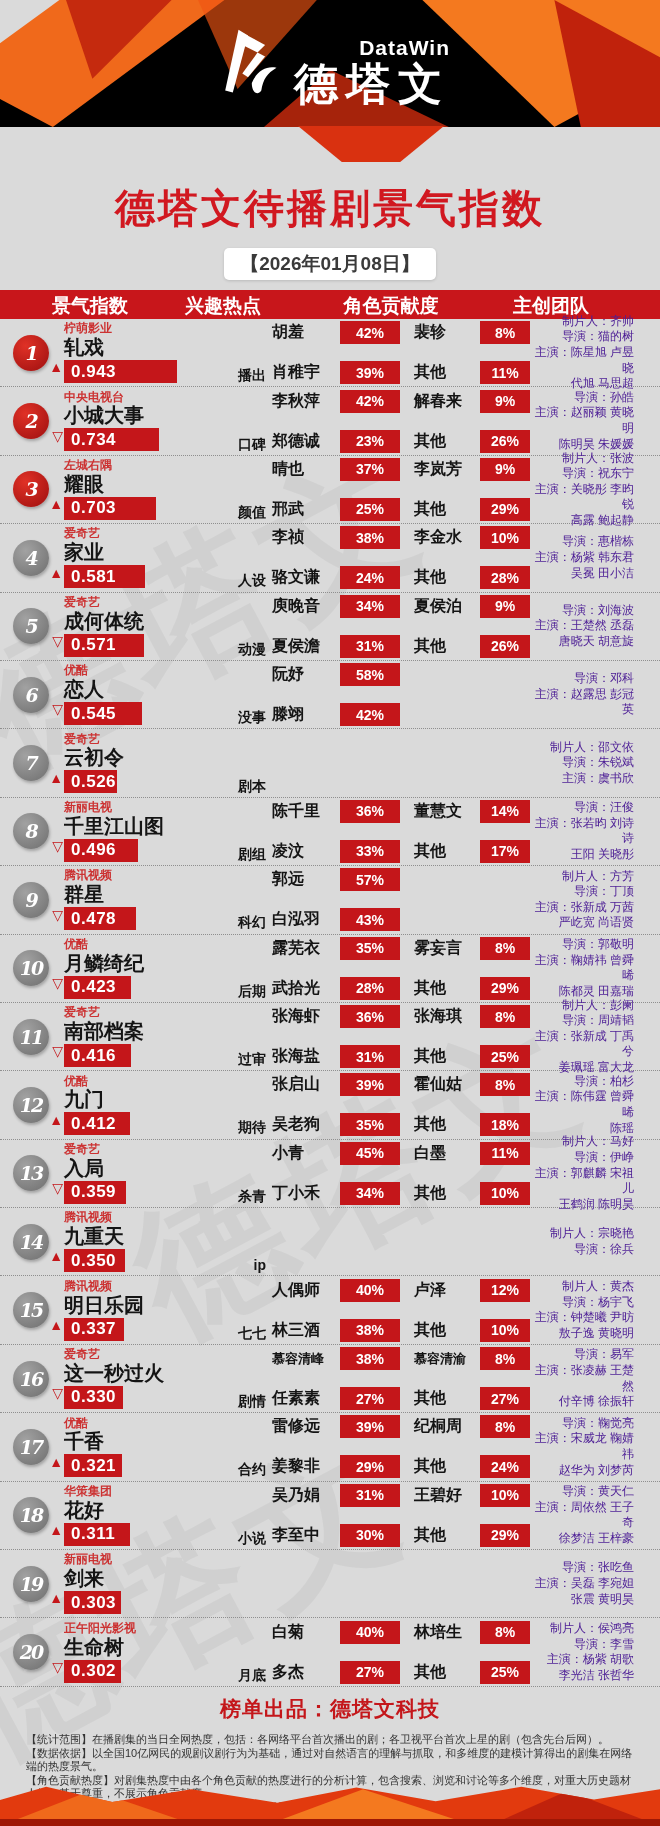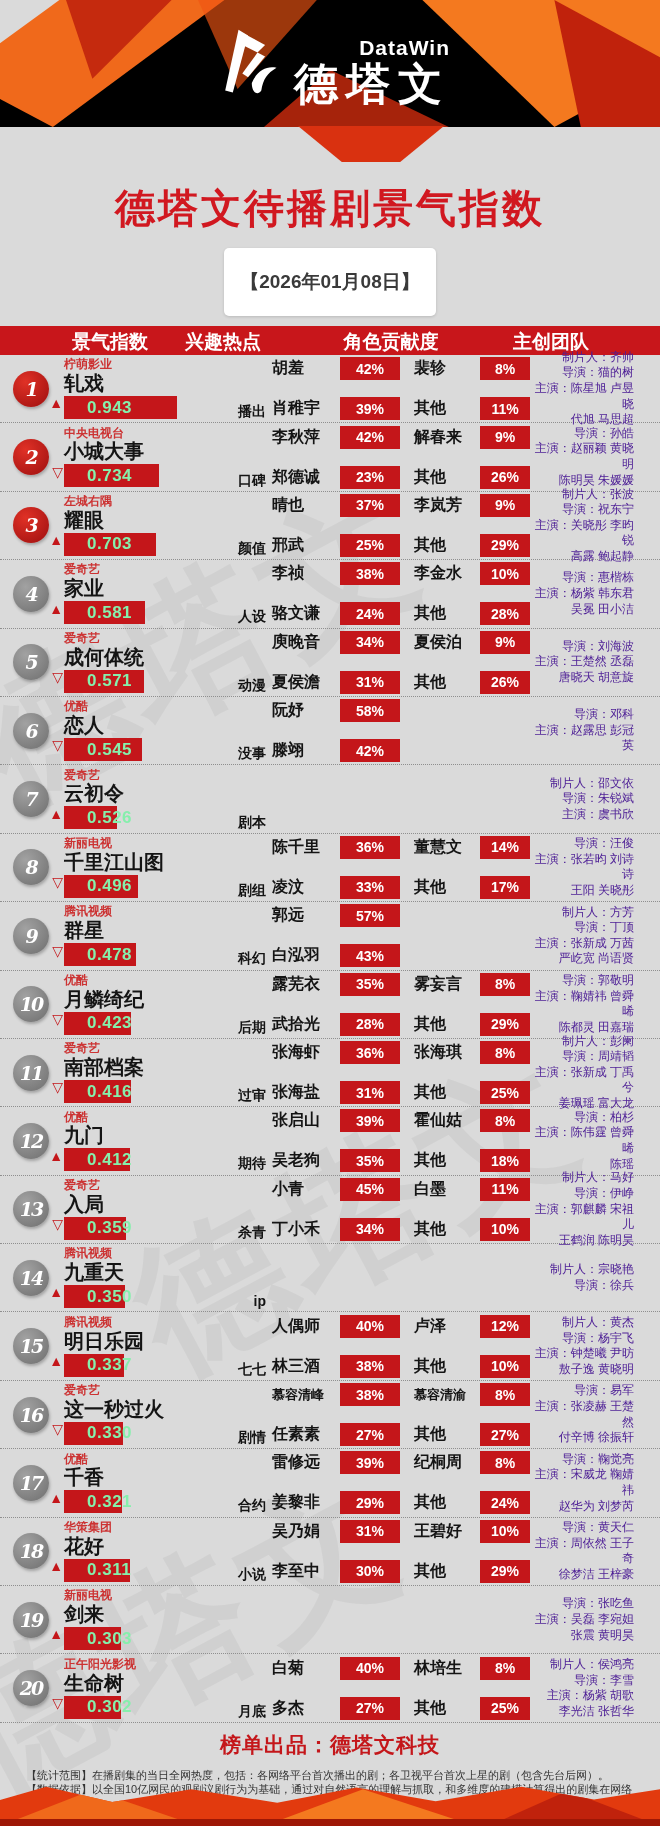--- a/index.html
+++ b/index.html
@@ -34,30 +34,30 @@
   .logo-en { color:#fff; font-weight:bold; font-size:21px; letter-spacing:1px; margin-bottom:4px; }
   .logo-cn { color:#fff; font-weight:bold; font-size:44px; letter-spacing:8px; }
   
   .page-title {
     margin-top:54px; text-align:center;
     color:#d11820; font-size:40px; font-weight:bold; letter-spacing:3px;
   }
   .date-wrap { text-align:center; margin-top:12px; }
   .date-box {
     display:inline-block; background:#fff; color:#3a3a3a;
-    font-size:19px; font-weight:bold; padding:21px 16px; border-radius:5px;
+    font-size:19px; font-weight:bold; padding:3px 16px; border-radius:5px;
     box-shadow:0 1px 3px rgba(0,0,0,.15);
   }
   
   .colhead {
     margin-top:10px; height:29px; background:#c8161b; position:relative;
     color:#fff; font-weight:bold; font-size:19px;
   }
   .colhead span { position:absolute; top:3px; text-align:center; }
-  .ch0 { left:40px;  width:140px; }
+  .ch0 { left:20px;  width:140px; }
   .ch1 { left:180px; width:86px; }
   .ch2 { left:326px; width:130px; }
   .ch3 { left:486px; width:130px; }
   
   .rows { position:relative; }
   .watermark {
     position:absolute; color:rgba(80,80,80,.07); font-size:150px; font-weight:bold;
     transform:rotate(-28deg); letter-spacing:10px; pointer-events:none; white-space:nowrap;
   }
   .wm1 { top:190px; left:-40px; }
@@ -76,21 +76,21 @@
     font-size:19px; letter-spacing:-2px;
     box-shadow:1px 2px 3px rgba(0,0,0,.25);
   }
   .badge-red  { background:radial-gradient(circle at 35% 30%, #e03126, #9d0f0f); }
   .badge-gray { background:radial-gradient(circle at 35% 30%, #a2a2a2, #6e6e6e); }
   .trend { position:absolute; right:1px; bottom:12px; font-size:14px; line-height:1; color:#c4161a; }
   .col-main { width:132px; flex:none; display:flex; flex-direction:column; justify-content:center; }
   .platform { color:#cc3333; font-size:12px; font-weight:bold; line-height:1.15; }
   .dtitle { color:#141414; font-size:20px; font-weight:bold; line-height:1.1; white-space:nowrap; }
   .bar { height:23px; background:#c4161a; margin-top:2px; display:flex; align-items:center; }
-  .bar-val { color:#86efac; font-weight:bold; font-size:17px; padding-left:23px; letter-spacing:.5px; }
+  .bar-val { color:#ffffff; font-weight:bold; font-size:17px; padding-left:7px; letter-spacing:.5px; }
   .col-hot { width:70px; flex:none; text-align:right; font-size:14px; font-weight:bold; color:#141414;margin-top:47px; }
   .col-contrib { flex:none; display:flex; flex-direction:column; justify-content:flex-end; gap:17px; }
   .ca { width:128px; margin-left:6px; }
   .cb { width:116px; margin-left:14px; }
   .c-item { display:flex; align-items:center; }
   .c-name { flex:1; font-weight:bold; color:#141414; font-size:16px; white-space:nowrap; }
   .c-name.small { font-size:13px; }
   .c-pct {
     flex:none; background:#c4161a; color:#fff; font-weight:bold; font-size:14px;
     height:23px; display:flex; align-items:center; justify-content:center;

